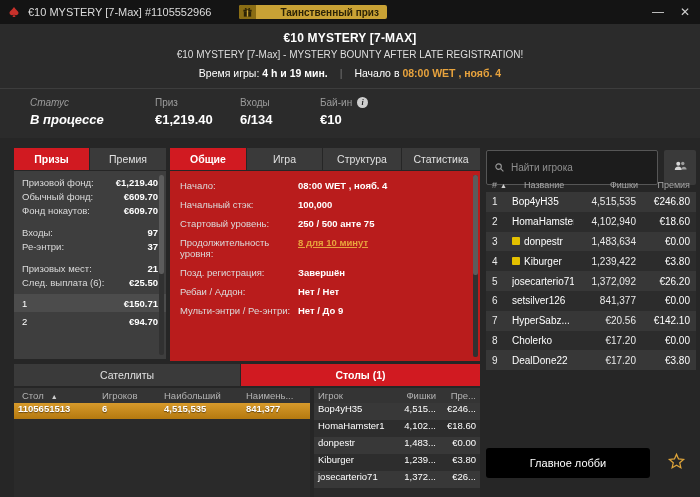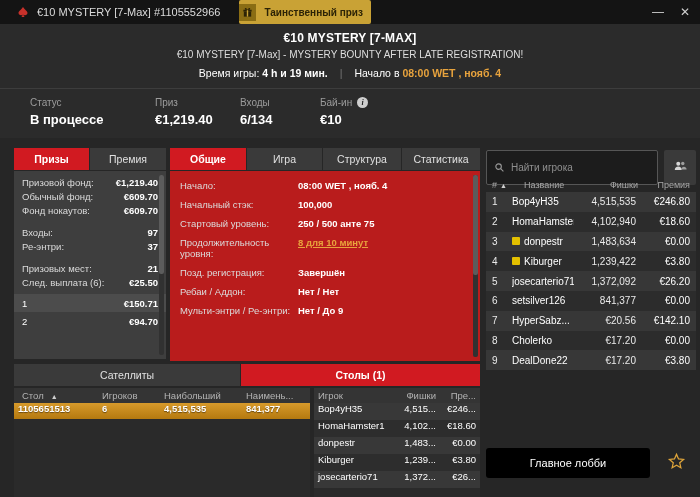--- a/index.html
+++ b/index.html
@@ -2,44 +2,44 @@
 <html><head>
 <meta charset="utf-8">
 <style>
   * { margin:0; padding:0; box-sizing:border-box; }
   html,body { background:#101010; }
   body { font-family:"Liberation Sans", sans-serif; }
   .window { position:relative; width:700px; height:497px; background:#262626; overflow:hidden; }
 
   
   .titlebar { position:absolute; top:0; left:0; right:0; height:24px; background:#141414;
-              display:flex; align-items:center; padding:0 10px 0 17px; gap:8px; }
+              display:flex; align-items:center; padding:0 10px 0 8px; gap:8px; }
   .tb-logo { display:flex; align-items:center; }
   .tb-title { color:#dcdcdc; font-size:11px; white-space:nowrap; }
-  .badge { display:flex; align-items:center; height:24px; background:#c9a235; border-radius:2px; overflow:hidden; margin-left:11px; }
+  .badge { display:flex; align-items:center; height:14px; background:#c9a235; border-radius:2px; overflow:hidden; margin-left:20px;gap:16px; }
   .badge .gift { width:17px; height:17px; background:#8a6d14; display:flex; align-items:center; justify-content:center; }
   .badge .label { padding:0 8px; font-size:10px; font-weight:bold; color:#2c2306; white-space:nowrap; }
   .win-controls { margin-left:auto; display:flex; gap:16px; align-items:center; }
   .win-btn { color:#cfcfcf; font-size:12px; line-height:1; cursor:default; }
 
   
   .header { position:absolute; top:24px; left:0; right:0; height:64px; background:#2b2b2b; text-align:center; padding-top:7px; }
   .h-title { font-size:12px; font-weight:bold; color:#ffffff; letter-spacing:.2px; }
   .h-sub { font-size:10px; color:#dedede; margin-top:4px; }
   .h-time { font-size:10.5px; color:#ffffff; margin-top:7px; }
   .h-time .lbl { color:#ffffff; }
   .h-time .val { font-weight:bold; }
   .h-time .sep { color:#777; margin:0 9px; }
   .h-time .gold { color:#e8a33d; font-weight:bold; }
 
   
   .stats { position:absolute; top:88px; left:0; right:0; height:50px; background:#2b2b2b;
            border-top:1px solid #3d3d3d; display:flex; padding:8px 0 0 30px; }
   .stat { padding-right:10px; }
-  .stat.w1 { width:125px; } .stat.w2 { width:85px; } .stat.w3 { width:80px; }
+  .stat.w1 { width:125px;font-style:italic; } .stat.w2 { width:85px; } .stat.w3 { width:80px; }
   .s-label { font-size:10px; color:#9c9c9c; display:flex; align-items:center; gap:5px; }
   .s-value { font-size:13px; font-weight:bold; color:#ffffff; margin-top:4px; }
   .info-icon { width:11px; height:11px; border-radius:50%; background:#cfcfcf; color:#1d1d1d;
                font-size:8px; font-weight:bold; font-style:italic; display:inline-flex;
                align-items:center; justify-content:center; font-family:"Liberation Serif", serif; }
 
   
   .main { position:absolute; top:138px; left:0; right:0; bottom:0; background:#262626; }
 
   .tab { position:absolute; height:22px; display:flex; align-items:center; justify-content:center;

